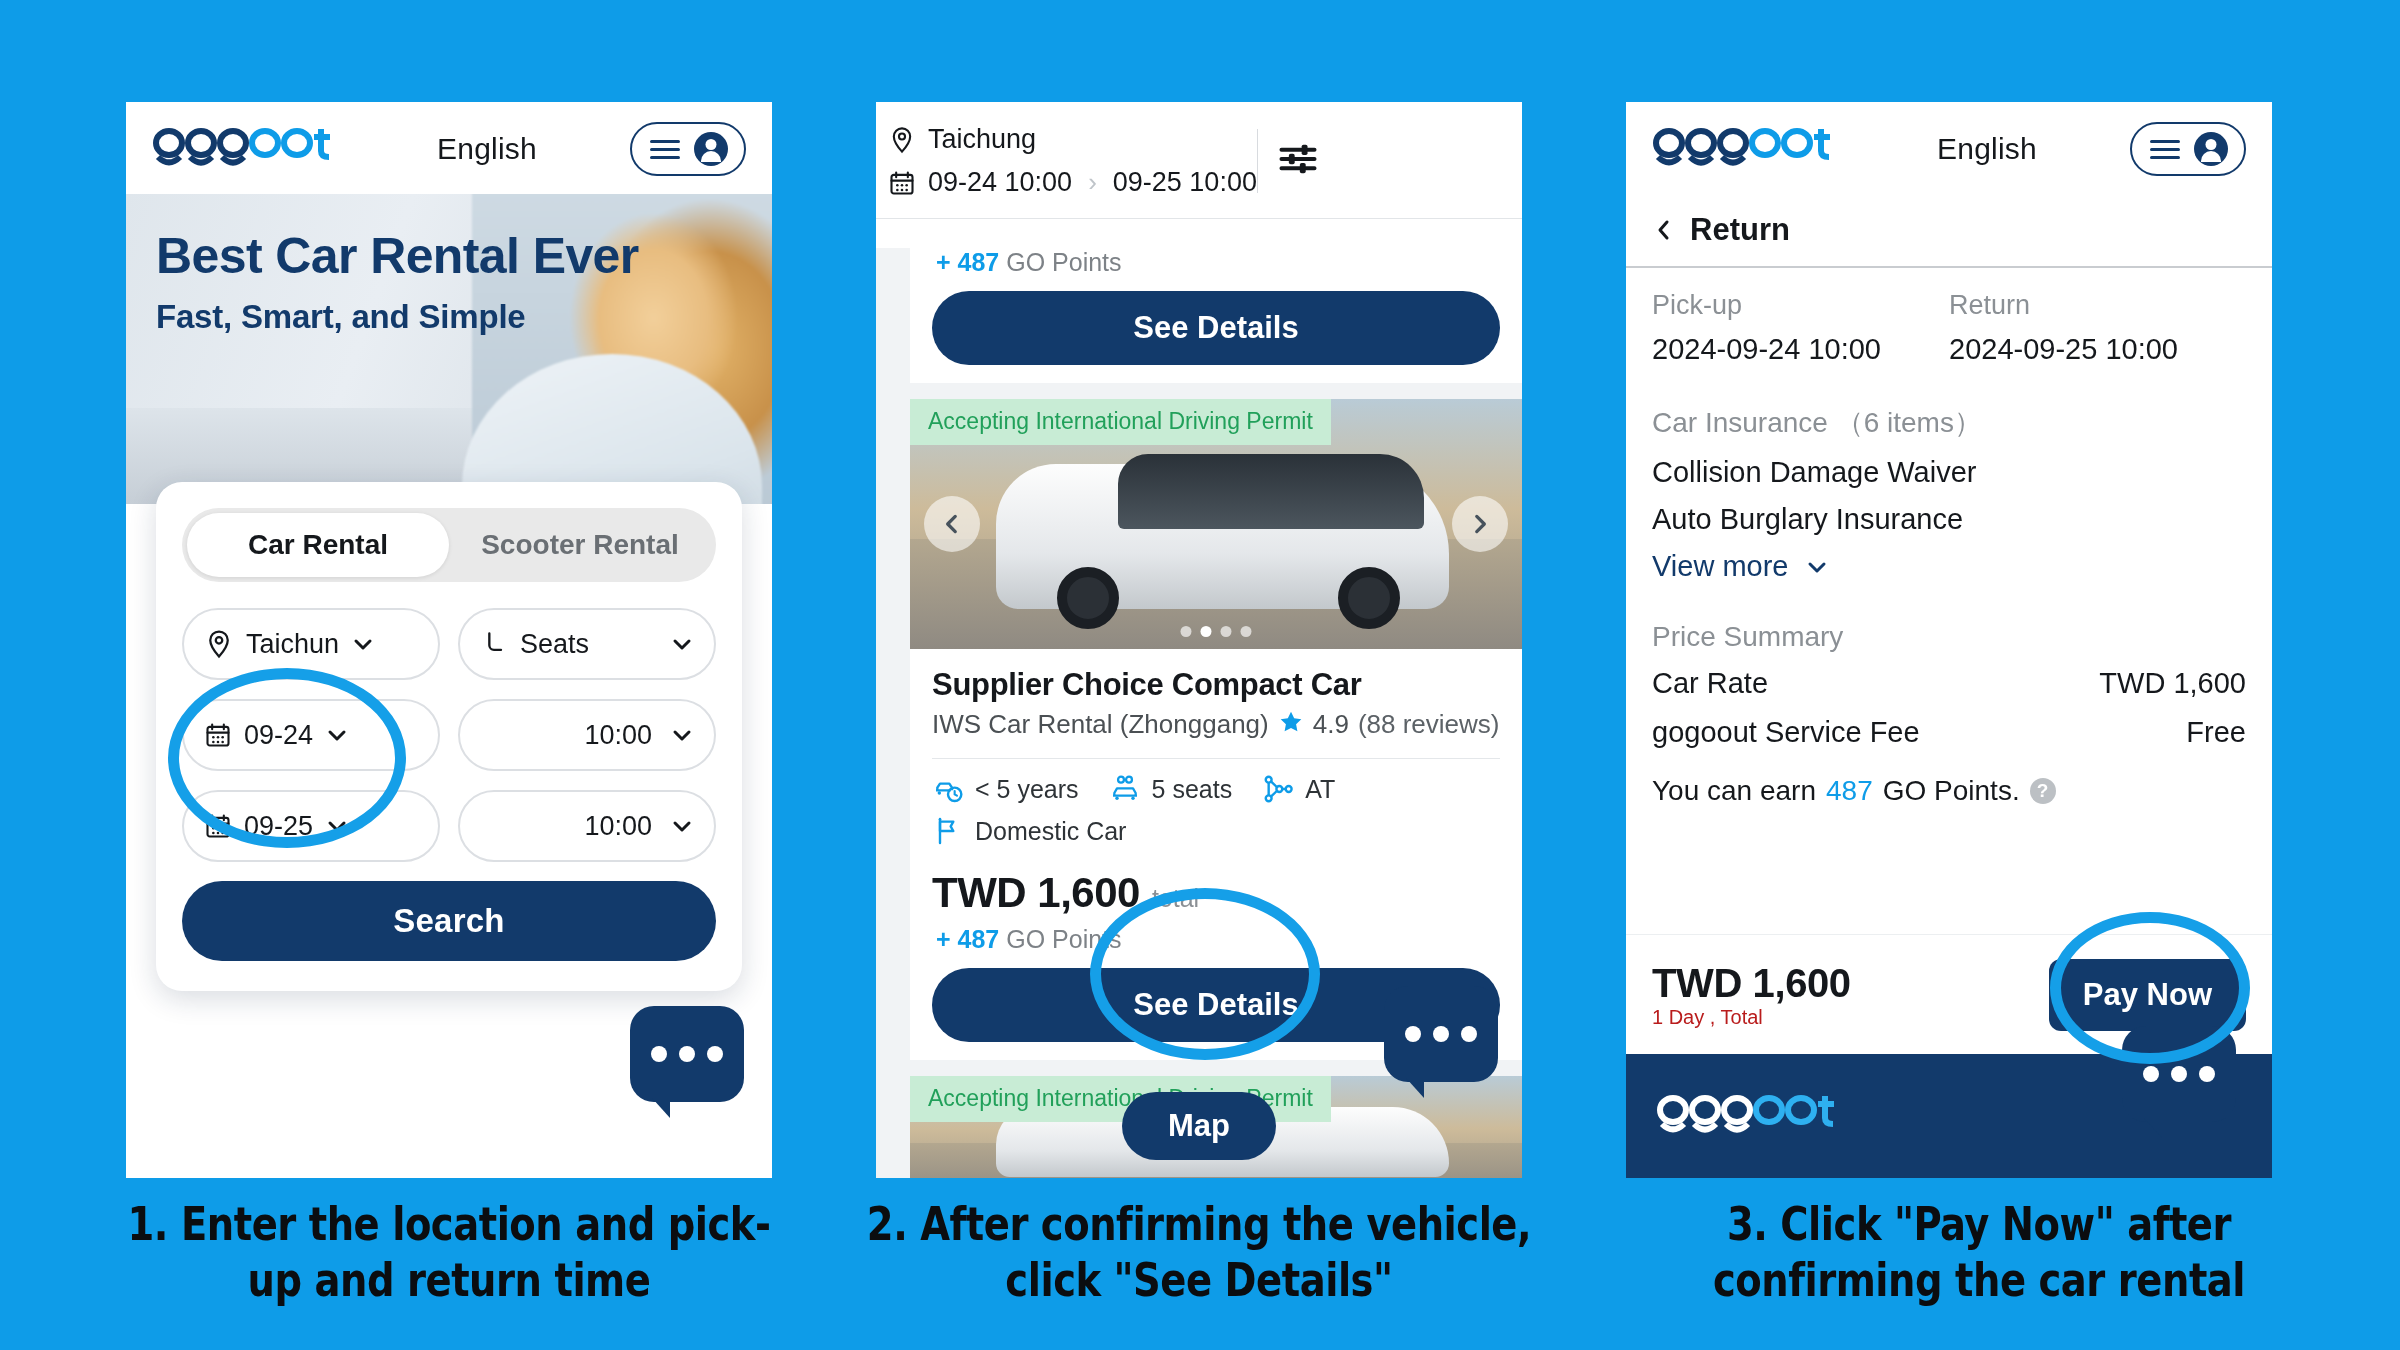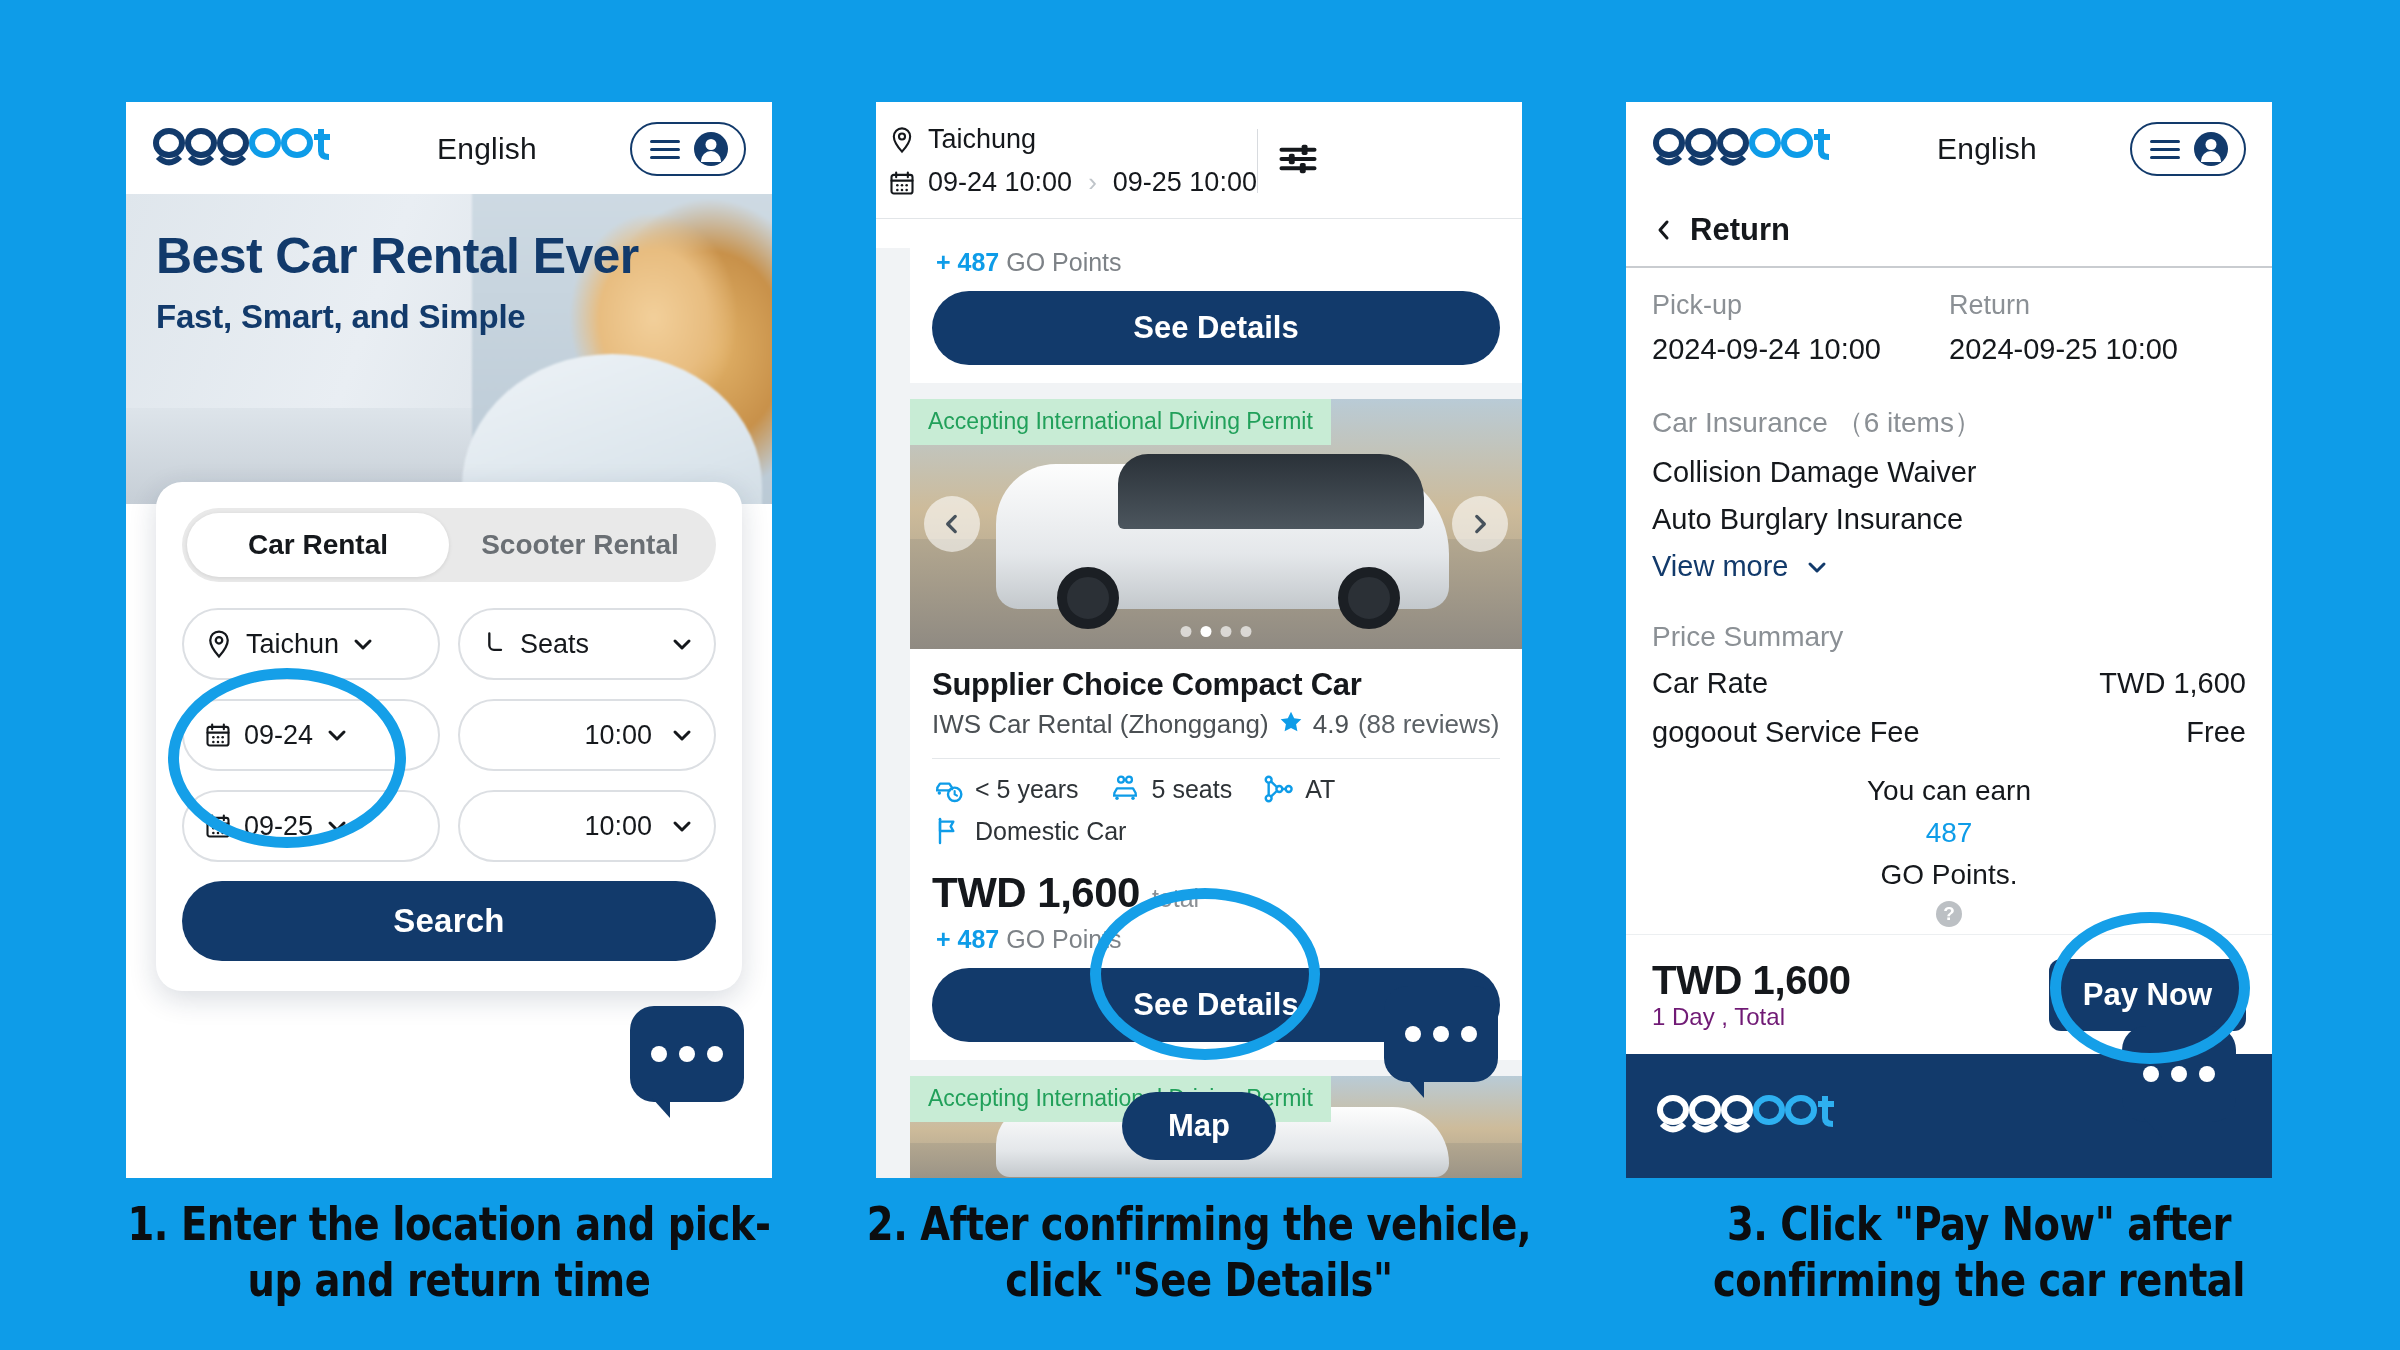--- a/index.html
+++ b/index.html
@@ -190,33 +190,33 @@
   }
   .p3-body { padding: 22px 26px 0 26px; }
   .p3-grid { display:flex; }
   .p3-col { width: 50%; }
   .p3-label { font-size: 27px; color:#8b9095; margin-bottom: 12px; }
   .p3-val { font-size: 29px; color:#15181c; }
   .p3-sec-head { font-size: 28px; color:#8b9095; margin: 38px 0 14px 0; }
   .p3-item { font-size: 29px; color:#15181c; margin-bottom: 14px; }
   .view-more { display:flex; align-items:center; gap:17px; font-size:29px; color:#123a6b; margin-top: 9px;}
   .p3-row { display:flex; justify-content:space-between; font-size: 29px; color:#15181c; margin-bottom: 16px;}
-  .earn { font-size: 28px; color:#15181c; display:flex; align-items:center; gap:10px; margin-top: 26px; flex-direction: column;}
+  .earn { font-size: 28px; color:#15181c; display:flex; align-items:center; gap:10px; margin-top: 26px;}
   .earn b { color:#0e9ce8; font-weight:400;}
   .qmark {
     width: 26px; height:26px; border-radius:50%; background:#bcc0c4; color:#fff;
     font-size: 19px; display:inline-flex; align-items:center; justify-content:center; font-weight:700;
   }
   .pay-bar {
     position:absolute; left:0; right:0; bottom:124px; height: 120px; background:#fff;
     display:flex; align-items:center; justify-content:space-between; padding: 0 26px;
     border-top: 1px solid #eceff1;
   }
   .pay-total .t1 { font-size: 40px; font-weight:700; color:#15181c; letter-spacing:-.4px;}
-  .pay-total .t2 { font-size: 24px; color:#701a75; margin-top: 0;}
+  .pay-total .t2 { font-size: 20px; color:#b91c1c; margin-top: 0;}
   .pay-btn {
     background:#123a6b; color:#fff; border-radius: 12px; padding: 18px 34px;
     font-size: 31px; font-weight:700;
   }
   .p3-footer {
     position:absolute; left:0; right:0; bottom:0; height: 124px; background:#123a6b;
     display:flex; align-items:center; padding-left: 30px;
   }
 
   

